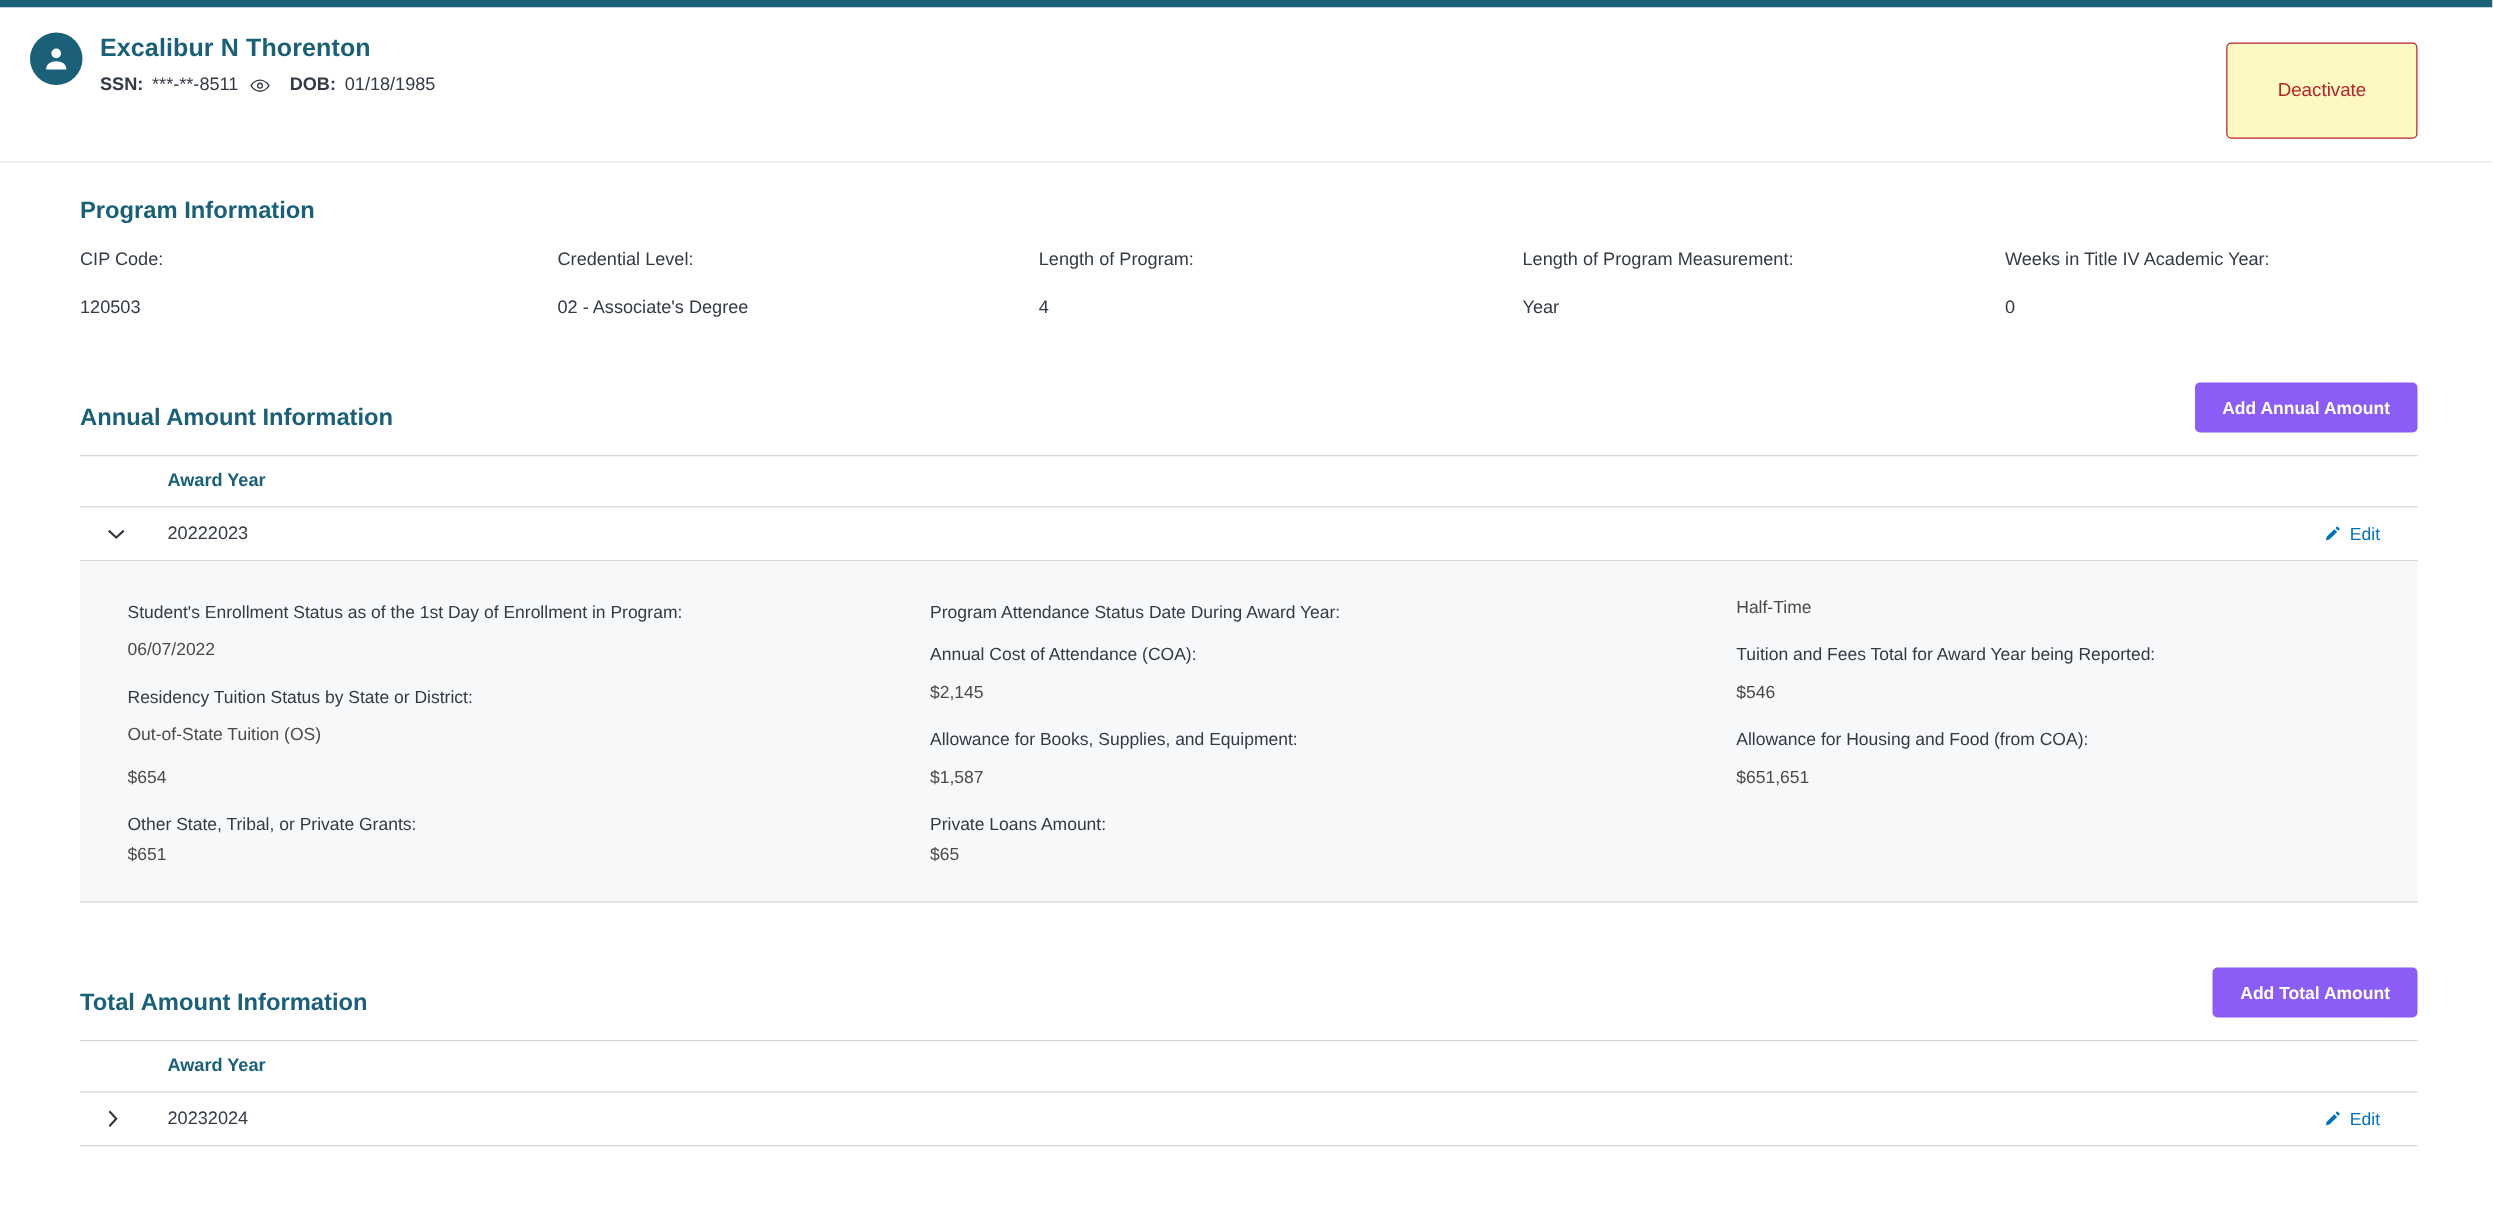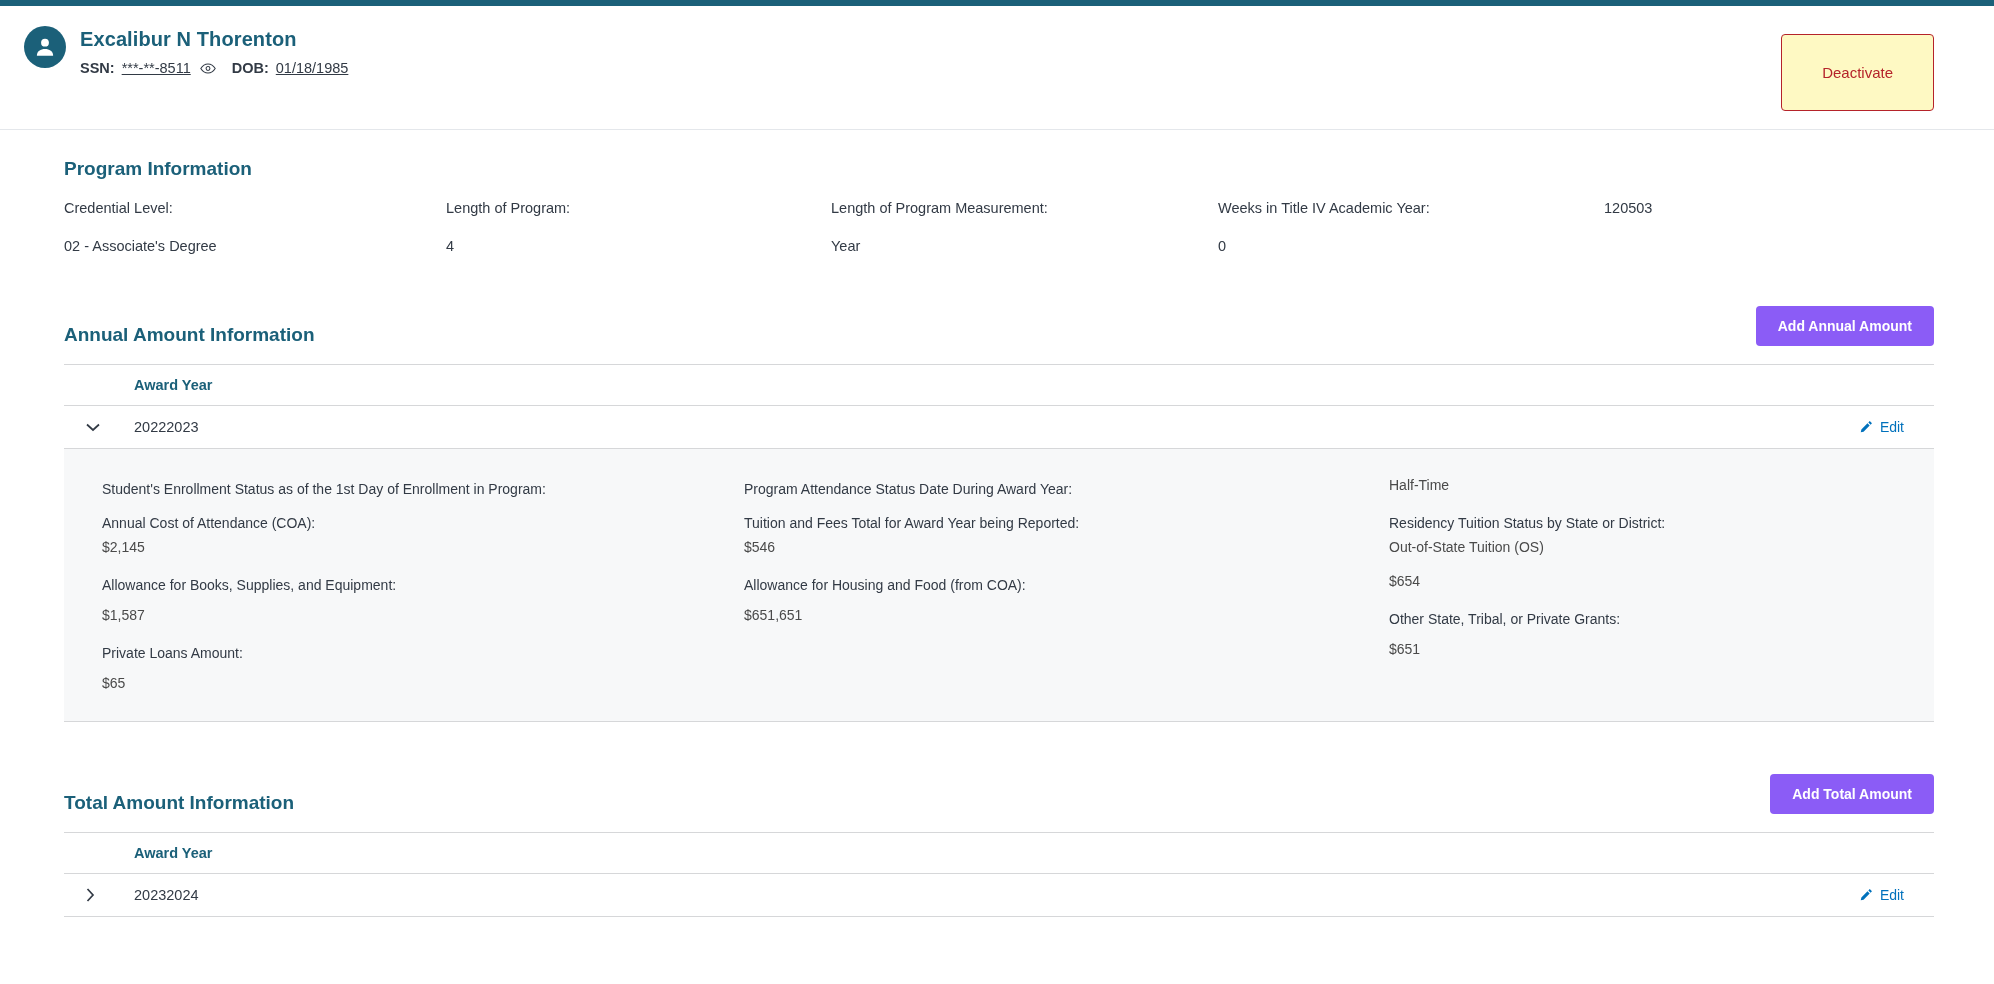--- a/index.html
+++ b/index.html
@@ -58,21 +58,21 @@
   .student-meta {
     margin-top: 9px;
     font-size: 14.5px;
     color: #323a45;
     display: flex;
     align-items: center;
     gap: 16px;
   }
   .meta-pair { display: flex; align-items: center; gap: 7px; }
   .meta-label { font-weight: bold; }
-  .meta-value { color: #323a45; text-decoration: underline; }
+  .meta-value { color: #323a45; }
   .eye-icon { cursor: pointer; display: inline-flex; align-items: center; margin-left: 2px;}
   .deactivate-btn {
     border: 1px solid #b5232a;
     color: #b5232a;
     background: #fef9c3;
     border-radius: 4px;
     font-size: 15px;
     padding: 29px 40px;
     cursor: pointer;
     font-family: "Liberation Sans", sans-serif;
@@ -221,20 +221,21 @@
       </div>
     </div>
   </div>
   <button class="deactivate-btn">Deactivate</button>
 </div>
 
 <div class="content">
 
   <div class="section-title">Program Information</div>
   <div class="program-grid">
+    <div class="pg-label">CIP Code:</div>
     <div class="pg-label">Credential Level:</div>
     <div class="pg-label">Length of Program:</div>
     <div class="pg-label">Length of Program Measurement:</div>
     <div class="pg-label">Weeks in Title IV Academic Year:</div>
 
     <div class="pg-value">120503</div>
     <div class="pg-value">02 - Associate's Degree</div>
     <div class="pg-value">4</div>
     <div class="pg-value">Year</div>
     <div class="pg-value">0</div>
@@ -260,20 +261,21 @@
           <path d="M12.3 1.2l2.5 2.5-1.6 1.6-2.5-2.5zM9.7 3.8l2.5 2.5-7 7L2 14l.7-3.2z"></path>
         </svg>
         <span>Edit</span>
       </div>
     </div>
 
     <div class="detail-panel">
       <div class="dp-label">Student's Enrollment Status as of the 1st Day of Enrollment in Program:</div>
       <div class="dp-label">Program Attendance Status Date During Award Year:</div>
       <div class="dp-value">Half-Time</div>
+      <div class="dp-value">06/07/2022</div>
 
       <div class="dp-label">Annual Cost of Attendance (COA):</div>
       <div class="dp-label">Tuition and Fees Total for Award Year being Reported:</div>
       <div class="dp-label">Residency Tuition Status by State or District:</div>
       <div class="dp-value">$2,145</div>
       <div class="dp-value">$546</div>
       <div class="dp-value">Out-of-State Tuition (OS)</div>
 
       <div class="dp-label">Allowance for Books, Supplies, and Equipment:</div>
       <div class="dp-label">Allowance for Housing and Food (from COA):</div>

